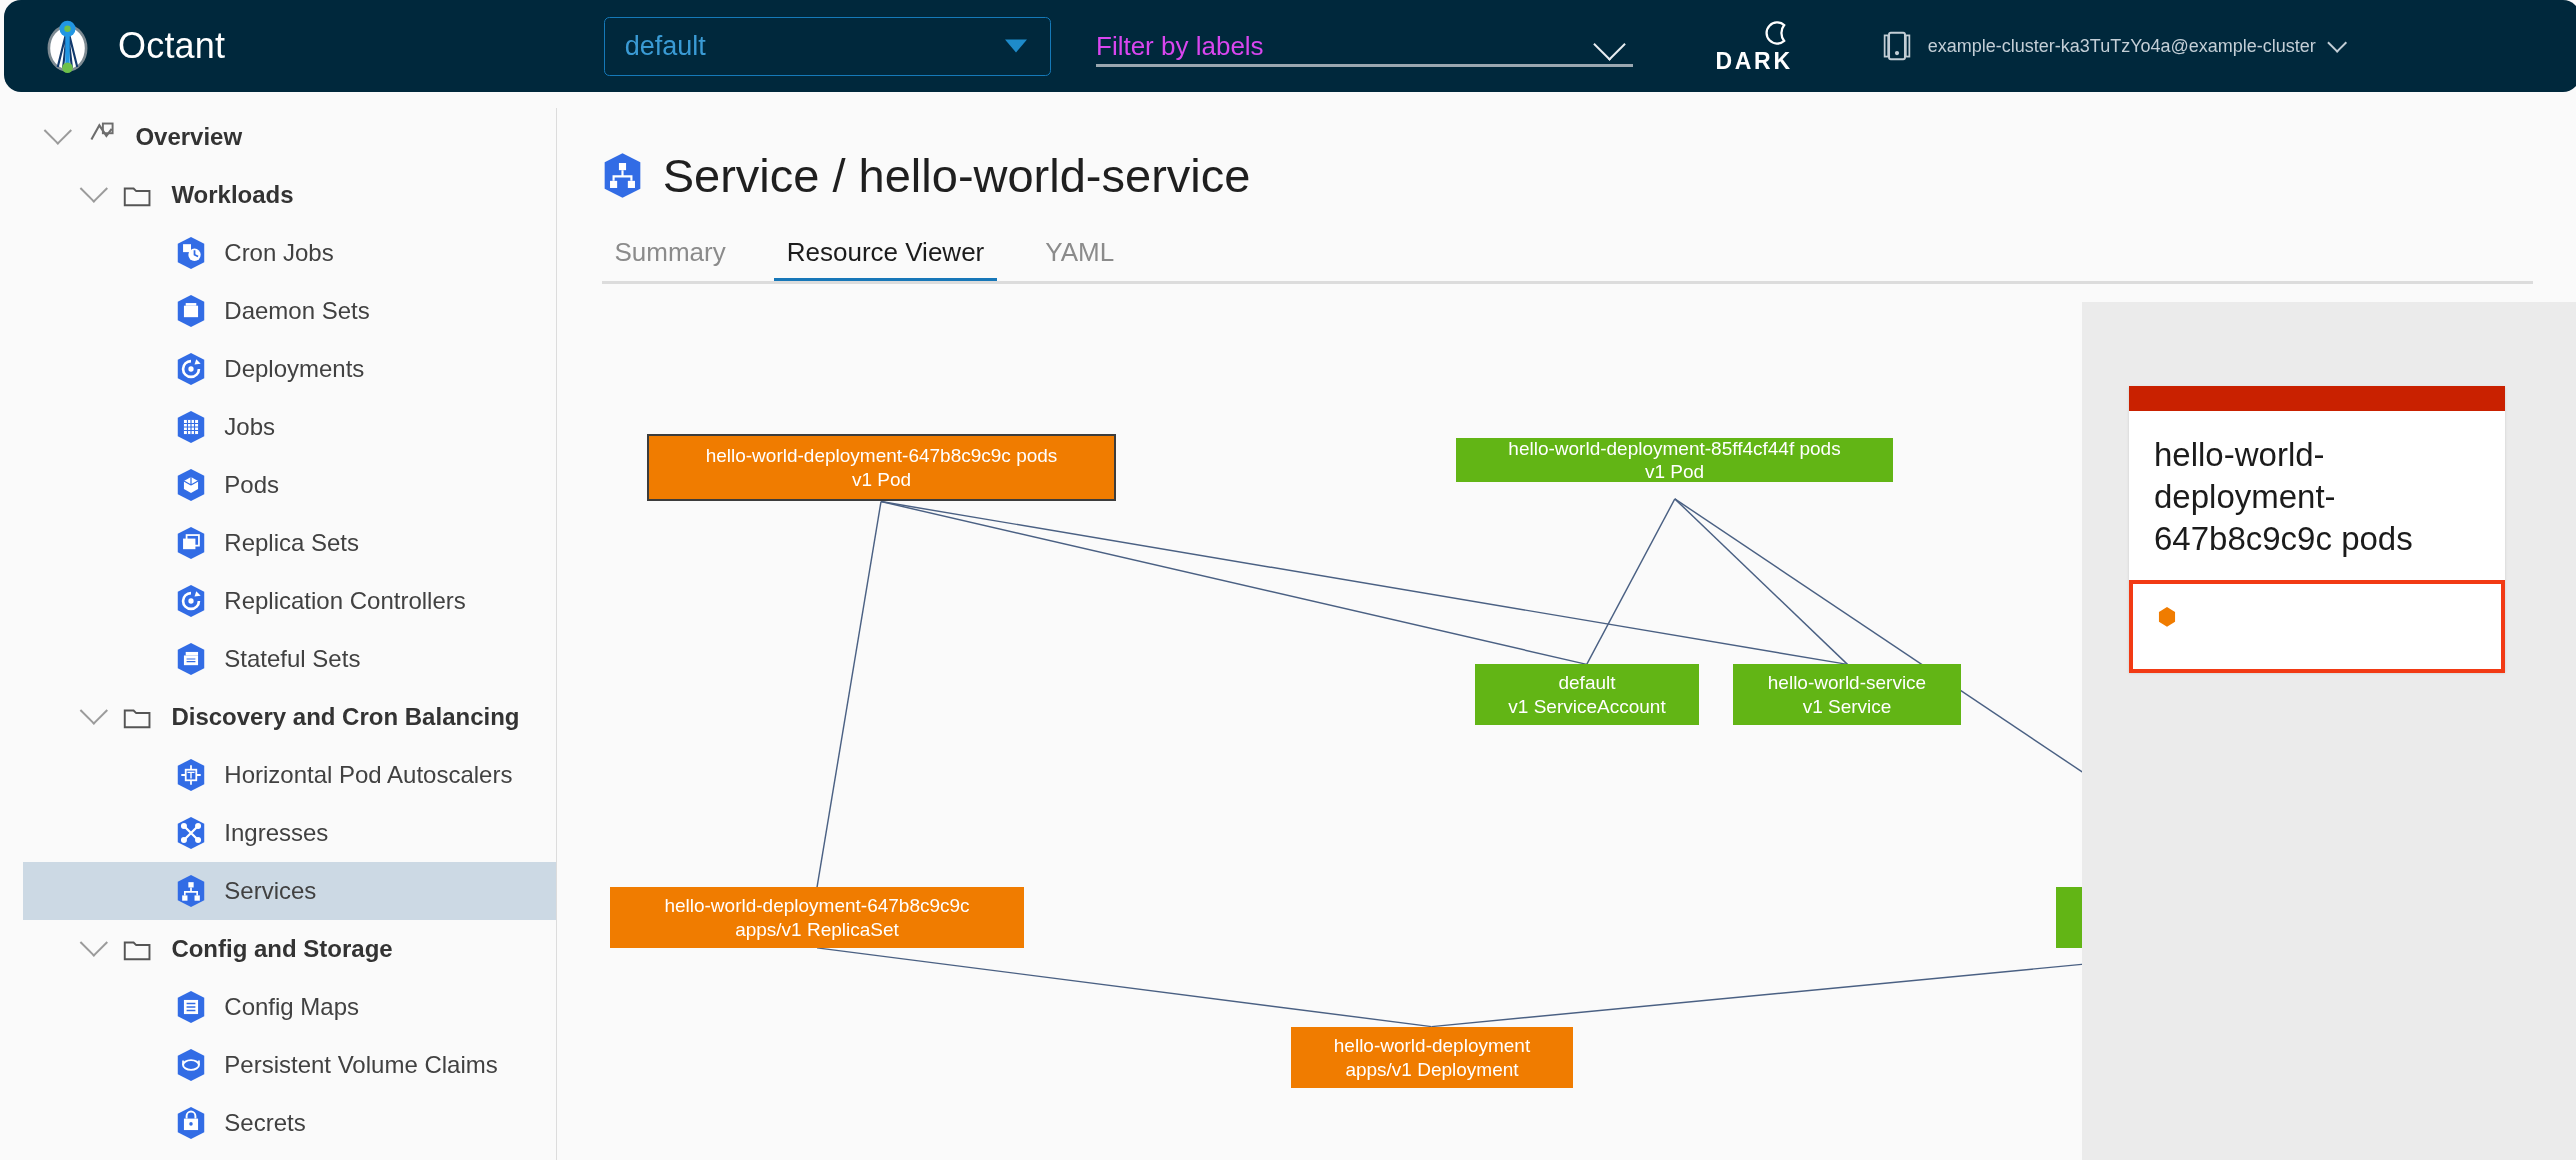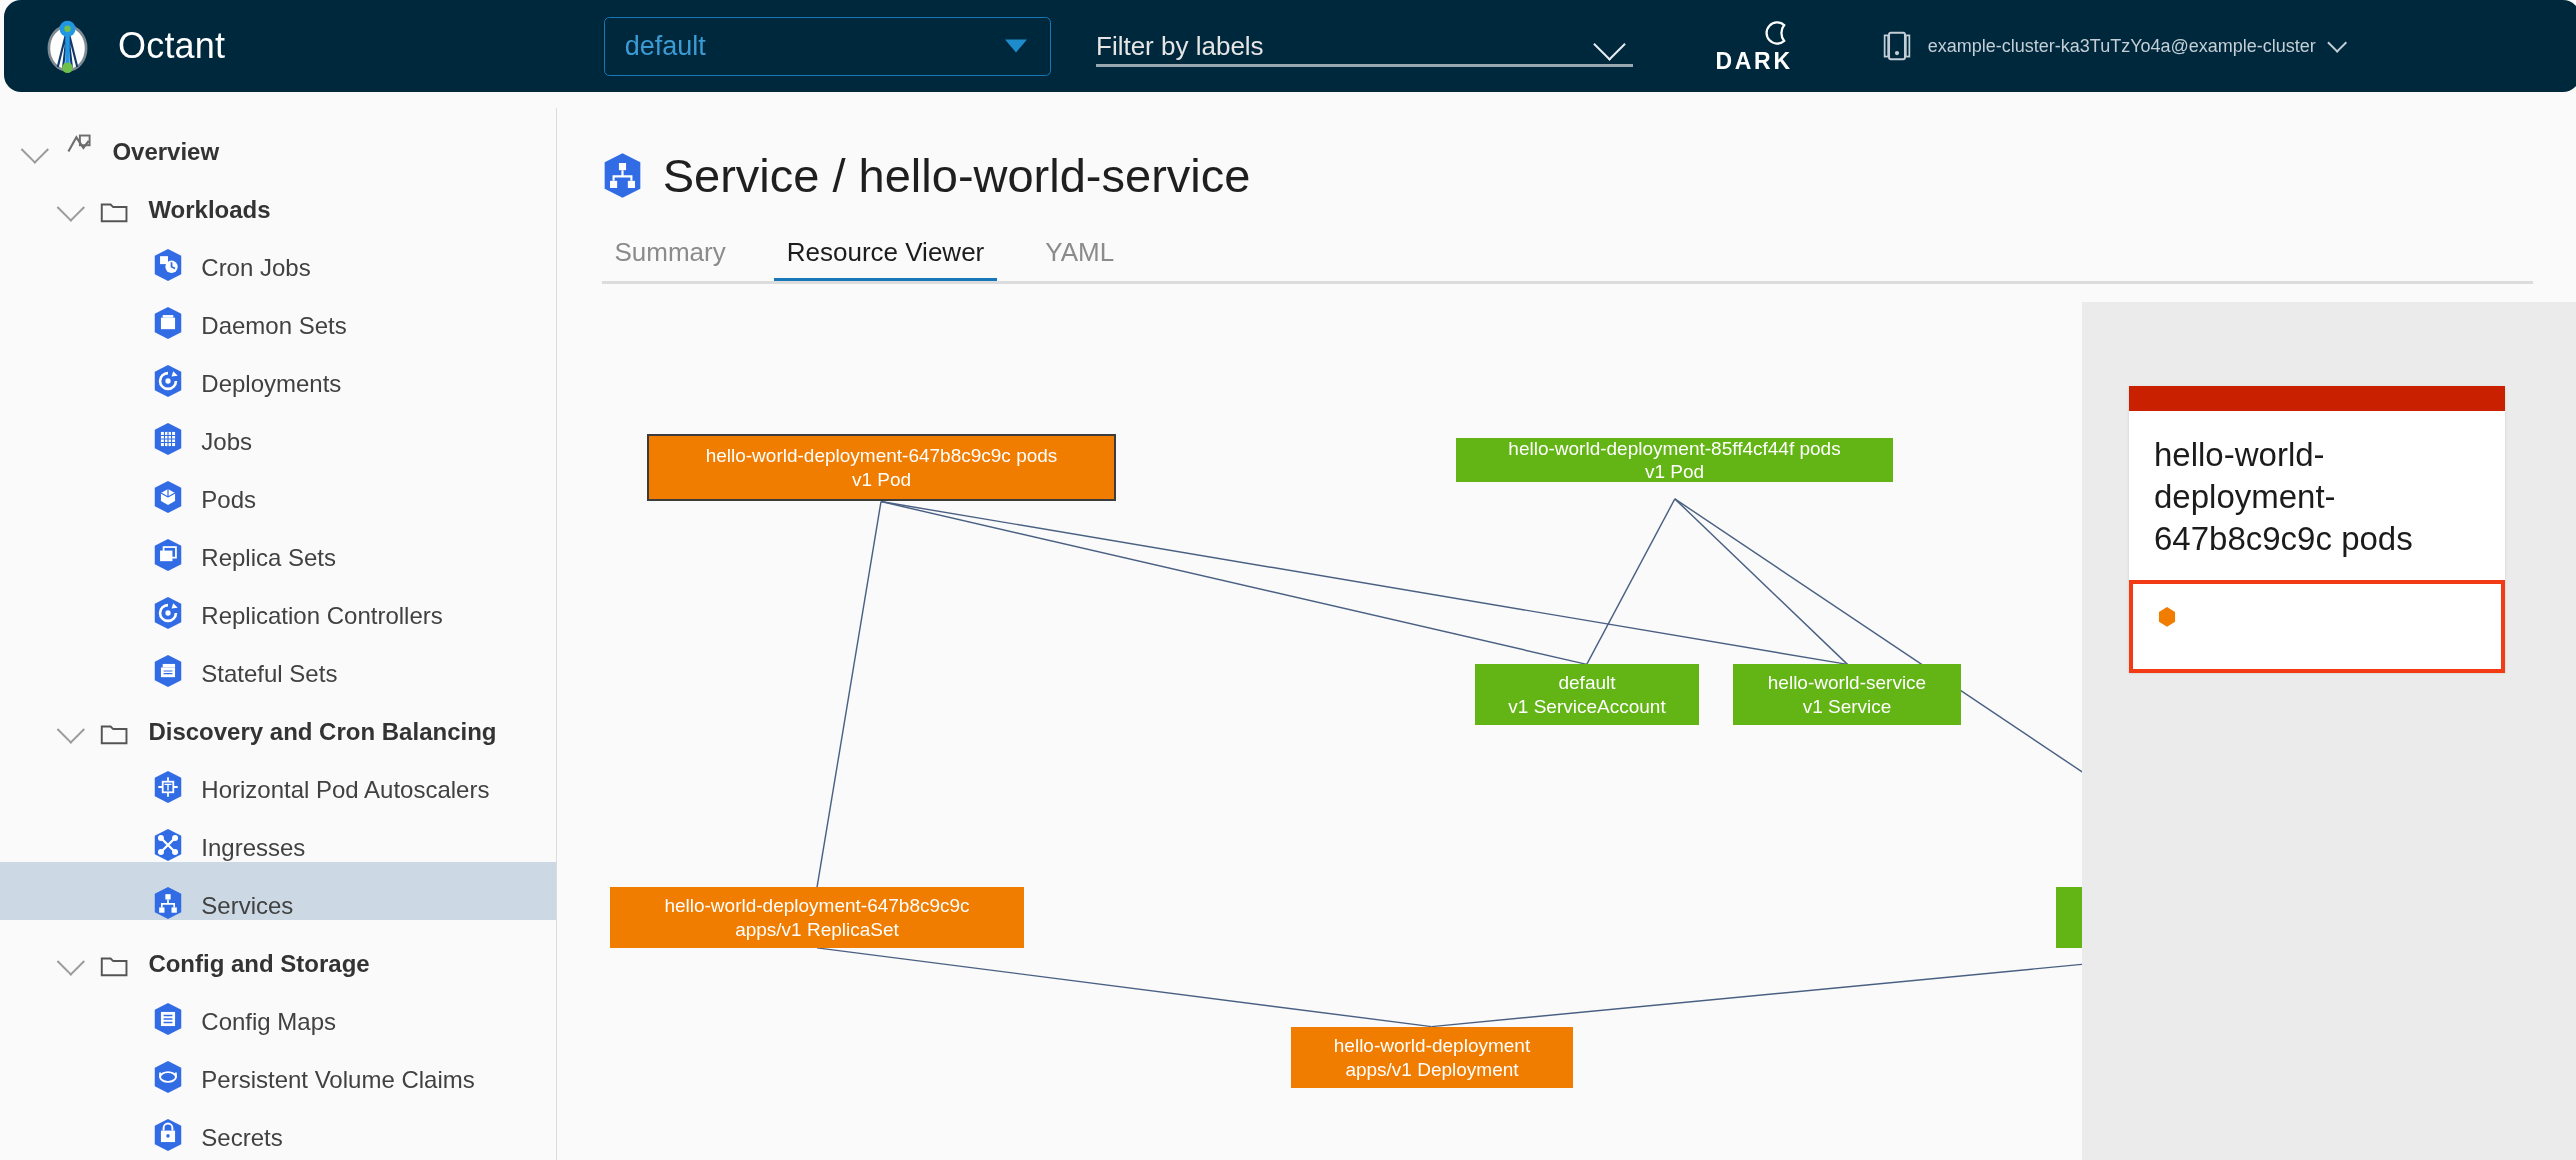--- a/index.html
+++ b/index.html
@@ -29,21 +29,21 @@
   .ns-caret {
     position: absolute; right: 23px; top: 50%; transform: translateY(-50%);
     width: 0; height: 0; border-left: 11.6px solid transparent;
     border-right: 11.6px solid transparent; border-top: 13.4px solid #1e8bca;
   }
 
   .lbl-filter {
     width: 537px; height: 59px; margin-left: 45px; position: relative;
     display: flex; align-items: center;
   }
-  .lbl-filter .ph { color: #e5e5e5; font-size: 26px; }
+  .lbl-filter .ph { color: #d946ef; font-size: 26px; }
   .lbl-filter .underline {
     position: absolute; left: 0; right: 0; bottom: 9px; height: 2.7px; background: #9aa7b0;
   }
   .lbl-chevron {
     position: absolute; right: 12.5px; top: 16px; width: 23px; height: 23px;
     border-right: 2.7px solid #e7edf1; border-bottom: 2.7px solid #e7edf1;
     transform: rotate(45deg);
   }
 
   .theme-toggle { display: flex; align-items: flex-end; margin-left: 70px; flex-direction: column; }
@@ -60,21 +60,21 @@
     width: 14.3px; height: 14.3px; margin-left: 14.3px; margin-top: -5.4px;
     border-right: 2.2px solid #c3ced6; border-bottom: 2.2px solid #c3ced6;
     transform: rotate(45deg);
   }
 
   
   .sidebar {
     position: absolute; top: 108px; left: 0; width: 557px; height: 1052px;
     background: #fafafa; border-right: 1.8px solid #dcdcdc; overflow: hidden;
   }
-  .nav-row { display: flex; align-items: flex-end; height: 58px; cursor: default; }
+  .nav-row { display: flex; align-items: center; height: 58px; cursor: default; margin-left: 23px; }
   .nav-row.sel { background: #ccd9e4; }
   .twisty {
     width: 19.7px; height: 19.7px; flex: none;
     border-right: 2.7px solid #9b9b9b; border-bottom: 2.7px solid #9b9b9b;
     transform: rotate(45deg) translate(-4.5px,-4.5px);
   }
   .nav-label { font-size: 24px; color: #3d3d3d; white-space: nowrap; }
   .nav-label.grp { font-weight: bold; color: #333; }
   .nav-label.leaf { color: #414141; }
   .k8s-ico { width: 30px; height: 34px; flex: none; position: relative; }

